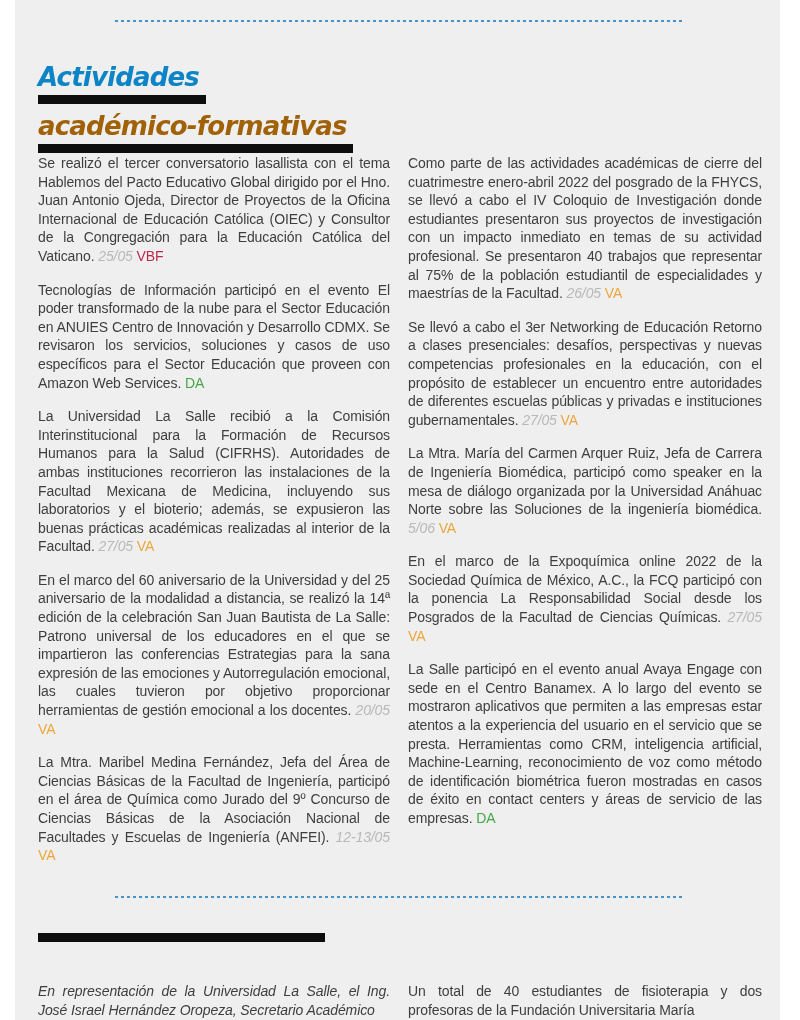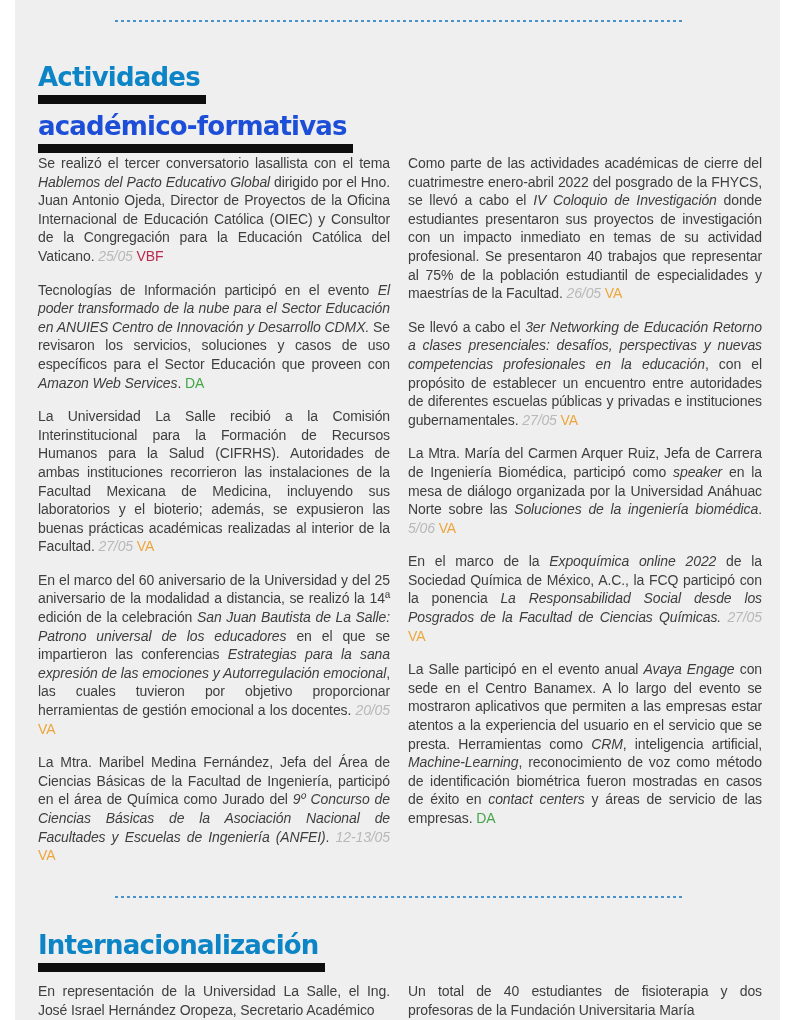--- a/index.html
+++ b/index.html
@@ -14,53 +14,53 @@
   }
   .dotted{
     position:absolute;left:100px;width:570px;height:2px;
     background-image:repeating-linear-gradient(to right,#4792c8 0 3px,transparent 3px 6px);
   }
   #divider-top{top:20px;}
   #divider-mid{top:896px;}
   .title-block{position:absolute;left:23px;}
   #title-0{top:62px;}
   #title-1{top:930px;}
-  .title-line-wrap{margin-bottom:7px;}
+  .title-line-wrap{margin-bottom:7px;font-style:italic;}
   .sec-title{
     display:inline-block;
     font-family:"DejaVu Sans",sans-serif;font-weight:bold;
     font-size:26px;line-height:30px;letter-spacing:-0.8px;
     color:#0c84c6;
   }
   .title-bar{height:9px;background:#0e0e0e;margin-top:3px;}
   .cols{position:absolute;left:23px;width:724px;display:flex;gap:18px;}
   #cols-0{top:154px;}
   #cols-1{top:982px;}
   .col{width:352px;flex:0 0 352px;}
   .col.right{width:354px;flex:0 0 354px;}
   .para{
     margin:0 0 15px 0;
     font-size:14px;line-height:18.6px;letter-spacing:-0.1px;
     color:#3e3e3e;text-align:justify;
     hyphens:auto;-webkit-hyphens:auto;
   }
-  .it{font-style:italic;}
+  .it{}
   .date{font-style:italic;}
   .tag{}
 </style>
 </head>
 <body style="background: rgb(255, 255, 255);">
 
 <div class="page" style="background: rgb(239, 239, 239);">
 
   <div class="dotted" id="divider-top" style="background-image: repeating-linear-gradient(to right, rgb(71, 146, 200) 0px, rgb(71, 146, 200) 3px, transparent 3px, transparent 6px);"></div>
 
   <div class="title-block" id="title-0">
       <div class="title-line-wrap"><div class="sec-title" style="color: rgb(12, 132, 198);">Actividades</div><div class="title-bar" style="background: rgb(14, 14, 14); width: 168px;"></div></div>
-      <div class="title-line-wrap"><div class="sec-title" style="color: #1d4ed8;">académico-formativas</div><div class="title-bar" style="background: rgb(14, 14, 14); width: 315px;"></div></div>
+      <div class="title-line-wrap"><div class="sec-title" style="color: #a16207;">académico-formativas</div><div class="title-bar" style="background: rgb(14, 14, 14); width: 315px;"></div></div>
     </div>
 
   <div class="cols" id="cols-0">
     <div class="col left" id="col-0-left">
         <p class="para" style="color: rgb(62, 62, 62);"><span>Se realizó el tercer conversatorio lasallista con el tema </span><span class="it">Hablemos del Pacto Educativo Global</span><span> dirigido por el Hno. Juan Antonio Ojeda, Director de Proyectos de la Oficina Internacional de Educación Católica (OIEC) y Consultor de la Congregación para la Educación Católica del Vaticano. </span><span class="date" style="color: rgb(184, 184, 184);">25/05 </span><span class="tag" style="color: rgb(185, 42, 78);">VBF</span></p>
         <p class="para" style="color: rgb(62, 62, 62);"><span>Tecnologías de Información participó en el evento </span><span class="it">El poder transformado de la nube para el Sector Educación en ANUIES Centro de Innovación y Desarrollo CDMX.</span><span> Se revisaron los servicios, soluciones y casos de uso específicos para el Sector Educación que proveen con </span><span class="it">Amazon Web Services</span><span>. </span><span class="tag" style="color: rgb(69, 166, 73);">DA</span></p>
         <p class="para" style="color: rgb(62, 62, 62);"><span>La Universidad La Salle recibió a la Comisión Interinstitucional para la Formación de Recursos Humanos para la Salud (CIFRHS). Autoridades de ambas instituciones recorrieron las instalaciones de la Facultad Mexicana de Medicina, incluyendo sus laboratorios y el bioterio; además, se expusieron las buenas prácticas académicas realizadas al interior de la Facultad. </span><span class="date" style="color: rgb(184, 184, 184);">27/05 </span><span class="tag" style="color: rgb(236, 166, 60);">VA</span></p>
         <p class="para" style="color: rgb(62, 62, 62);"><span>En el marco del 60 aniversario de la Universidad y del 25 aniversario de la modalidad a distancia, se realizó la 14ª edición de la celebración </span><span class="it">San Juan Bautista de La Salle: Patrono universal de los educadores</span><span> en el que se impartieron las conferencias </span><span class="it">Estrategias para la sana expresión de las emociones y Autorregulación emocional</span><span>, las cuales tuvieron por objetivo proporcionar herramientas de gestión emocional a los docentes. </span><span class="date" style="color: rgb(184, 184, 184);">20/05 </span><span class="tag" style="color: rgb(236, 166, 60);">VA</span></p>
         <p class="para" style="color: rgb(62, 62, 62);"><span>La Mtra. Maribel Medina Fernández, Jefa del Área de Ciencias Básicas de la Facultad de Ingeniería, participó en el área de Química como Jurado del </span><span class="it">9º Concurso de Ciencias Básicas de la Asociación Nacional de Facultades y Escuelas de Ingeniería (ANFEI)</span><span>. </span><span class="date" style="color: rgb(184, 184, 184);">12-13/05 </span><span class="tag" style="color: rgb(236, 166, 60);">VA</span></p>
       </div>
@@ -69,25 +69,25 @@
         <p class="para" style="color: rgb(62, 62, 62);"><span>Se llevó a cabo el </span><span class="it">3er Networking de Educación Retorno a clases presenciales: desafíos, perspectivas y nuevas competencias profesionales en la educación</span><span>, con el propósito de establecer un encuentro entre autoridades de diferentes escuelas públicas y privadas e instituciones gubernamentales. </span><span class="date" style="color: rgb(184, 184, 184);">27/05 </span><span class="tag" style="color: rgb(236, 166, 60);">VA</span></p>
         <p class="para" style="color: rgb(62, 62, 62);"><span>La Mtra. María del Carmen Arquer Ruiz, Jefa de Carrera de Ingeniería Biomédica, participó como </span><span class="it">speaker</span><span> en la mesa de diálogo organizada por la Universidad Anáhuac Norte sobre las </span><span class="it">Soluciones de la ingeniería biomédica</span><span>. </span><span class="date" style="color: rgb(184, 184, 184);">5/06 </span><span class="tag" style="color: rgb(236, 166, 60);">VA</span></p>
         <p class="para" style="color: rgb(62, 62, 62);"><span>En el marco de la </span><span class="it">Expoquímica online 2022</span><span> de la Sociedad Química de México, A.C., la FCQ participó con la ponencia </span><span class="it">La Responsabilidad Social desde los Posgrados de la Facultad de Ciencias Químicas.</span><span> </span><span class="date" style="color: rgb(184, 184, 184);">27/05 </span><span class="tag" style="color: rgb(236, 166, 60);">VA</span></p>
         <p class="para" style="color: rgb(62, 62, 62);"><span>La Salle participó en el evento anual </span><span class="it">Avaya Engage</span><span> con sede en el Centro Banamex. A lo largo del evento se mostraron aplicativos que permiten a las empresas estar atentos a la experiencia del usuario en el servicio que se presta. Herramientas como </span><span class="it">CRM</span><span>, inteligencia artificial, </span><span class="it">Machine-Learning</span><span>, reconocimiento de voz como método de identificación biométrica fueron mostradas en casos de éxito en </span><span class="it">contact centers</span><span> y áreas de servicio de las empresas. </span><span class="tag" style="color: rgb(69, 166, 73);">DA</span></p>
       </div>
   </div>
 
   <div class="dotted" id="divider-mid" style="background-image: repeating-linear-gradient(to right, rgb(71, 146, 200) 0px, rgb(71, 146, 200) 3px, transparent 3px, transparent 6px);"></div>
 
   <div class="title-block" id="title-1">
-      <div class="title-line-wrap"><div class="sec-title" style="color: rgb(12, 132, 198);">Internacionalización</div><div class="title-bar" style="background: rgb(14, 14, 14); width: 287px;"></div></div>
+      <div class="title-line-wrap"><div class="title-bar" style="background: rgb(14, 14, 14); width: 287px;"></div></div>
     </div>
 
   <div class="cols" id="cols-1">
     <div class="col left" id="col-1-left">
-        <p class="para" style="color: rgb(62, 62, 62);"><span>En representación de la Universidad La Salle, el Ing. José Israel Hernández Oropeza, Secretario Académico</span></p>
+        <p class="para" style="color: rgb(62, 62, 62); font-style: italic;"><span>En representación de la Universidad La Salle, el Ing. José Israel Hernández Oropeza, Secretario Académico</span></p>
       </div>
     <div class="col right" id="col-1-right">
         <p class="para" style="color: rgb(62, 62, 62);"><span>Un total de 40 estudiantes de fisioterapia y dos profesoras de la Fundación Universitaria María</span></p>
       </div>
   </div>
 
 </div>
 
 </body></html>

